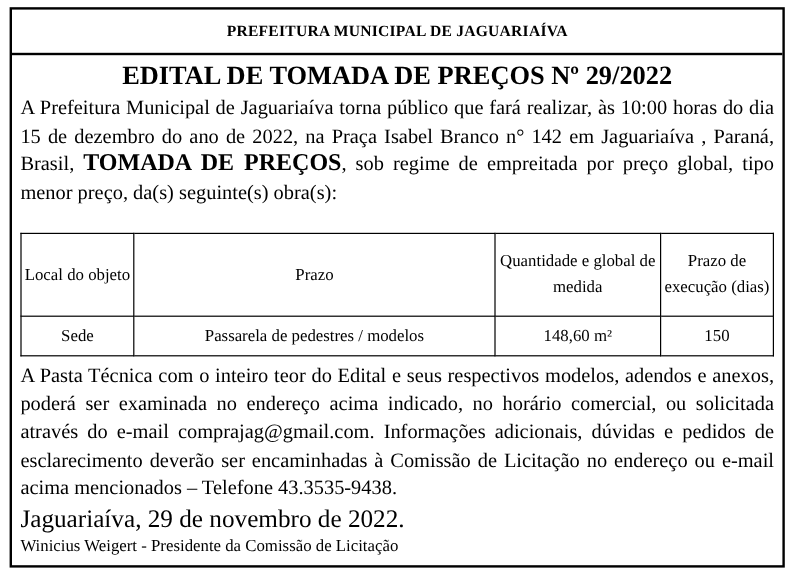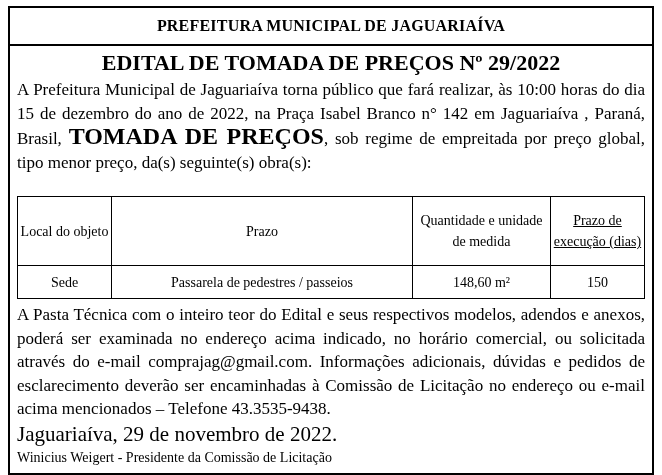--- a/index.html
+++ b/index.html
@@ -28,21 +28,21 @@
     border: 2px solid #000;
     padding: 0;
   }
   .header-block {
     border-bottom: 2px solid #000;
     padding: 6px 4px 7px 4px;
     text-align: center;
   }
   .header-line {
     font-weight: bold;
-    font-size: 16px;
+    font-size: 13px;
     line-height: 23px;
     letter-spacing: 0.2px;
   }
   .body-block {
     padding: 5px 7px 4px 7px;
   }
   .edital-title {
     text-align: center;
     font-weight: bold;
     font-size: 22px;
@@ -51,42 +51,42 @@
   }
   .para {
     font-size: 17px;
     line-height: 23.5px;
     text-align: justify;
     text-justify: inter-word;
     margin: 0 0 2px 0;
   }
   .para .big {
     font-weight: bold;
-    font-size: 24px;
+    font-size: 20px;
   }
   table.tbl {
     width: 100%;
     border-collapse: collapse;
     margin: 22px 0 4px 0;
     font-size: 14px;
   }
   table.tbl th, table.tbl td {
     border: 1px solid #000;
     text-align: center;
     vertical-align: middle;
     padding: 3px 2px;
     font-weight: normal;
     line-height: 21px;
   }
   table.tbl th { height: 62px; }
   table.tbl td { height: 26px; }
   .col-local { width: 15%; }
   .col-objeto { width: 48%; }
   .col-qtd { width: 22%; }
-  .col-prazo { width: 15%; text-decoration: underline; }
+  .col-prazo { width: 15%; }
   .tail-line {
     font-size: 21px;
     line-height: 23.5px;
     margin: 1px 0 0 0;
     text-align: left;
   }
   .tail-name {
     font-size: 14px;
     line-height: 22px;
     margin: 1px 0 0 0;
@@ -111,28 +111,28 @@
 
       <p class="para">
         <span>A Prefeitura Municipal de Jaguariaíva torna público que fará realizar, às 10:00 horas do dia 15  de dezembro  do ano de 2022, na Praça Isabel Branco  n° 142 em Jaguariaíva , Paraná, Brasil, </span><span class="big">TOMADA DE PREÇOS</span><span>, sob regime de empreitada por preço global, tipo menor preço, da(s) seguinte(s) obra(s):</span>
       </p>
 
       <table class="tbl">
         <thead>
           <tr>
             <th class="col-local">Local do objeto</th>
             <th class="col-objeto">Prazo</th>
-            <th class="col-qtd">Quantidade e unidade de medida</th>
+            <th class="col-qtd">Quantidade e global de medida</th>
             <th class="col-prazo">Prazo de execução (dias)</th>
           </tr>
         </thead>
         <tbody>
           <tr>
             <td>Sede</td>
-            <td>Passarela de pedestres / passeios</td>
+            <td>Passarela de pedestres / modelos</td>
             <td>148,60 m²</td>
             <td>150</td>
           </tr>
         </tbody>
       </table>
 
       <p class="para">A Pasta Técnica com o inteiro teor do Edital e seus respectivos modelos, adendos e anexos, poderá ser examinada no endereço acima indicado, no horário comercial, ou solicitada através do e-mail comprajag@gmail.com. Informações adicionais, dúvidas e pedidos de esclarecimento deverão ser encaminhadas à Comissão de Licitação no endereço ou e-mail acima mencionados – Telefone 43.3535-9438.</p>
 
       <p class="tail-line">Jaguariaíva, 29  de novembro de 2022.</p>
       <p class="tail-name">Winicius Weigert - Presidente da Comissão de Licitação</p>

